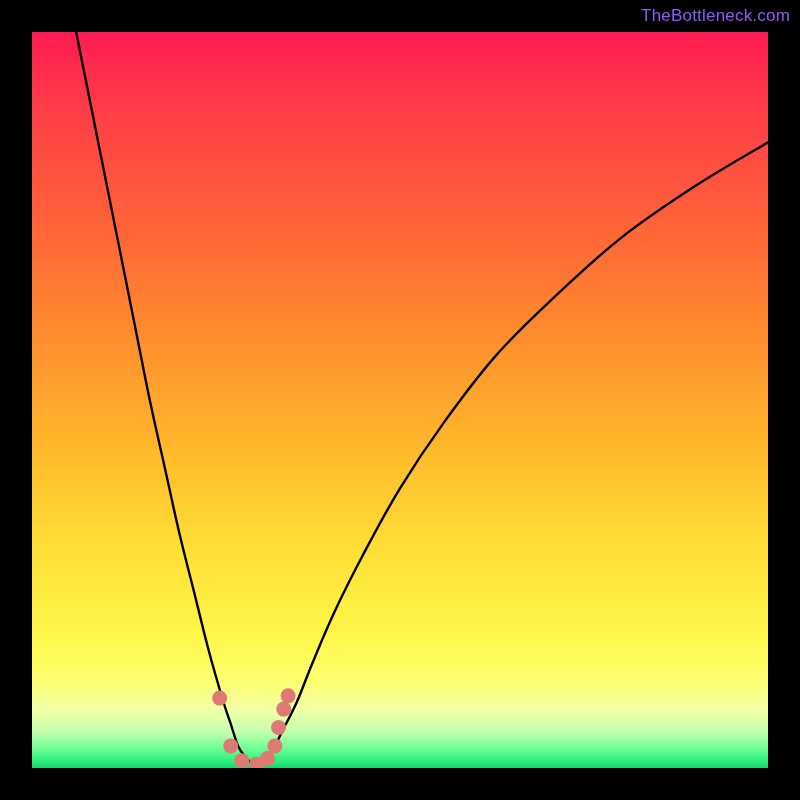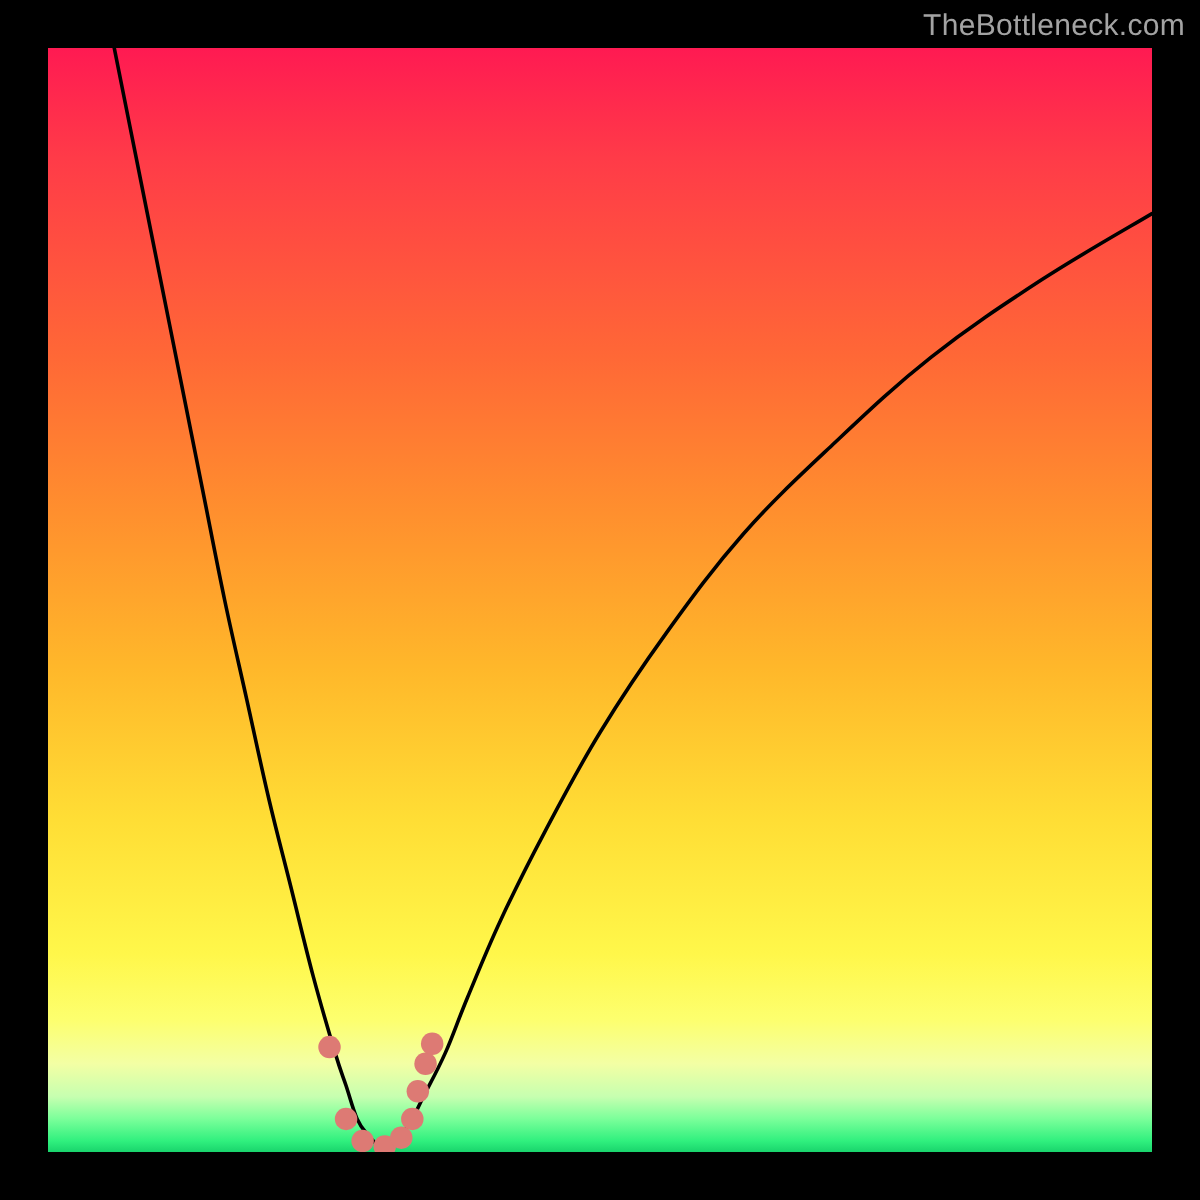--- a/index.html
+++ b/index.html
@@ -47,22 +47,22 @@
   }
   .curves {
     position: absolute;
     left: 0; top: 0;
     width: 736px; height: 736px;
   }
   .watermark {
     position: absolute;
     top: 6px;
     right: 10px;
-    color: #a3a3a3;
-    font-size: 20px;
+    color: #8b5cf6;
+    font-size: 17px;
     letter-spacing: 0.2px;
     user-select: none;
   }
 </style>
 </head>
 <body>
 
 <div class="frame">
   <div class="plot">
     <div class="gradient"></div>

